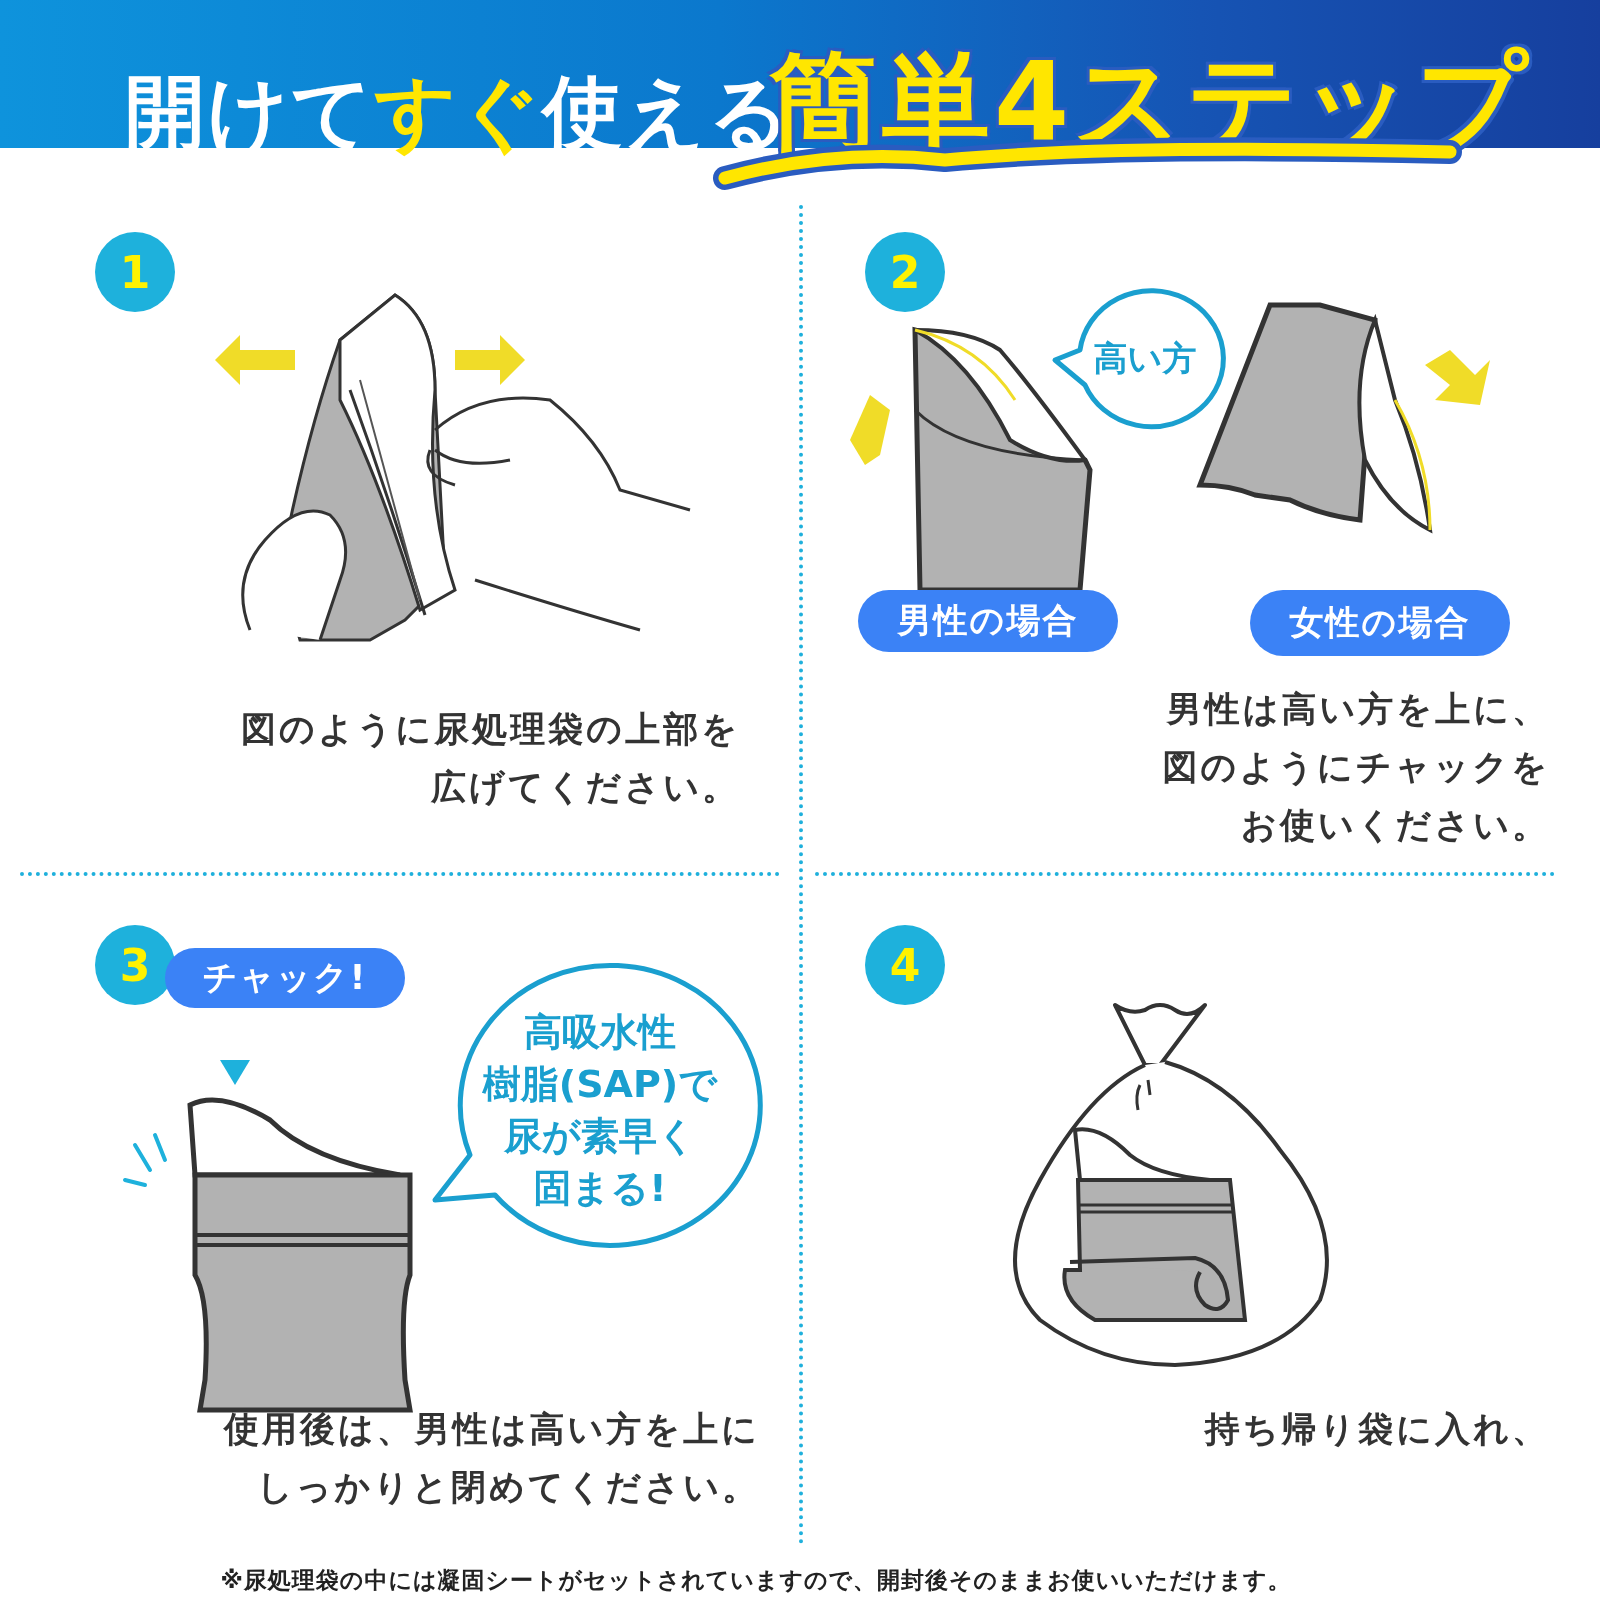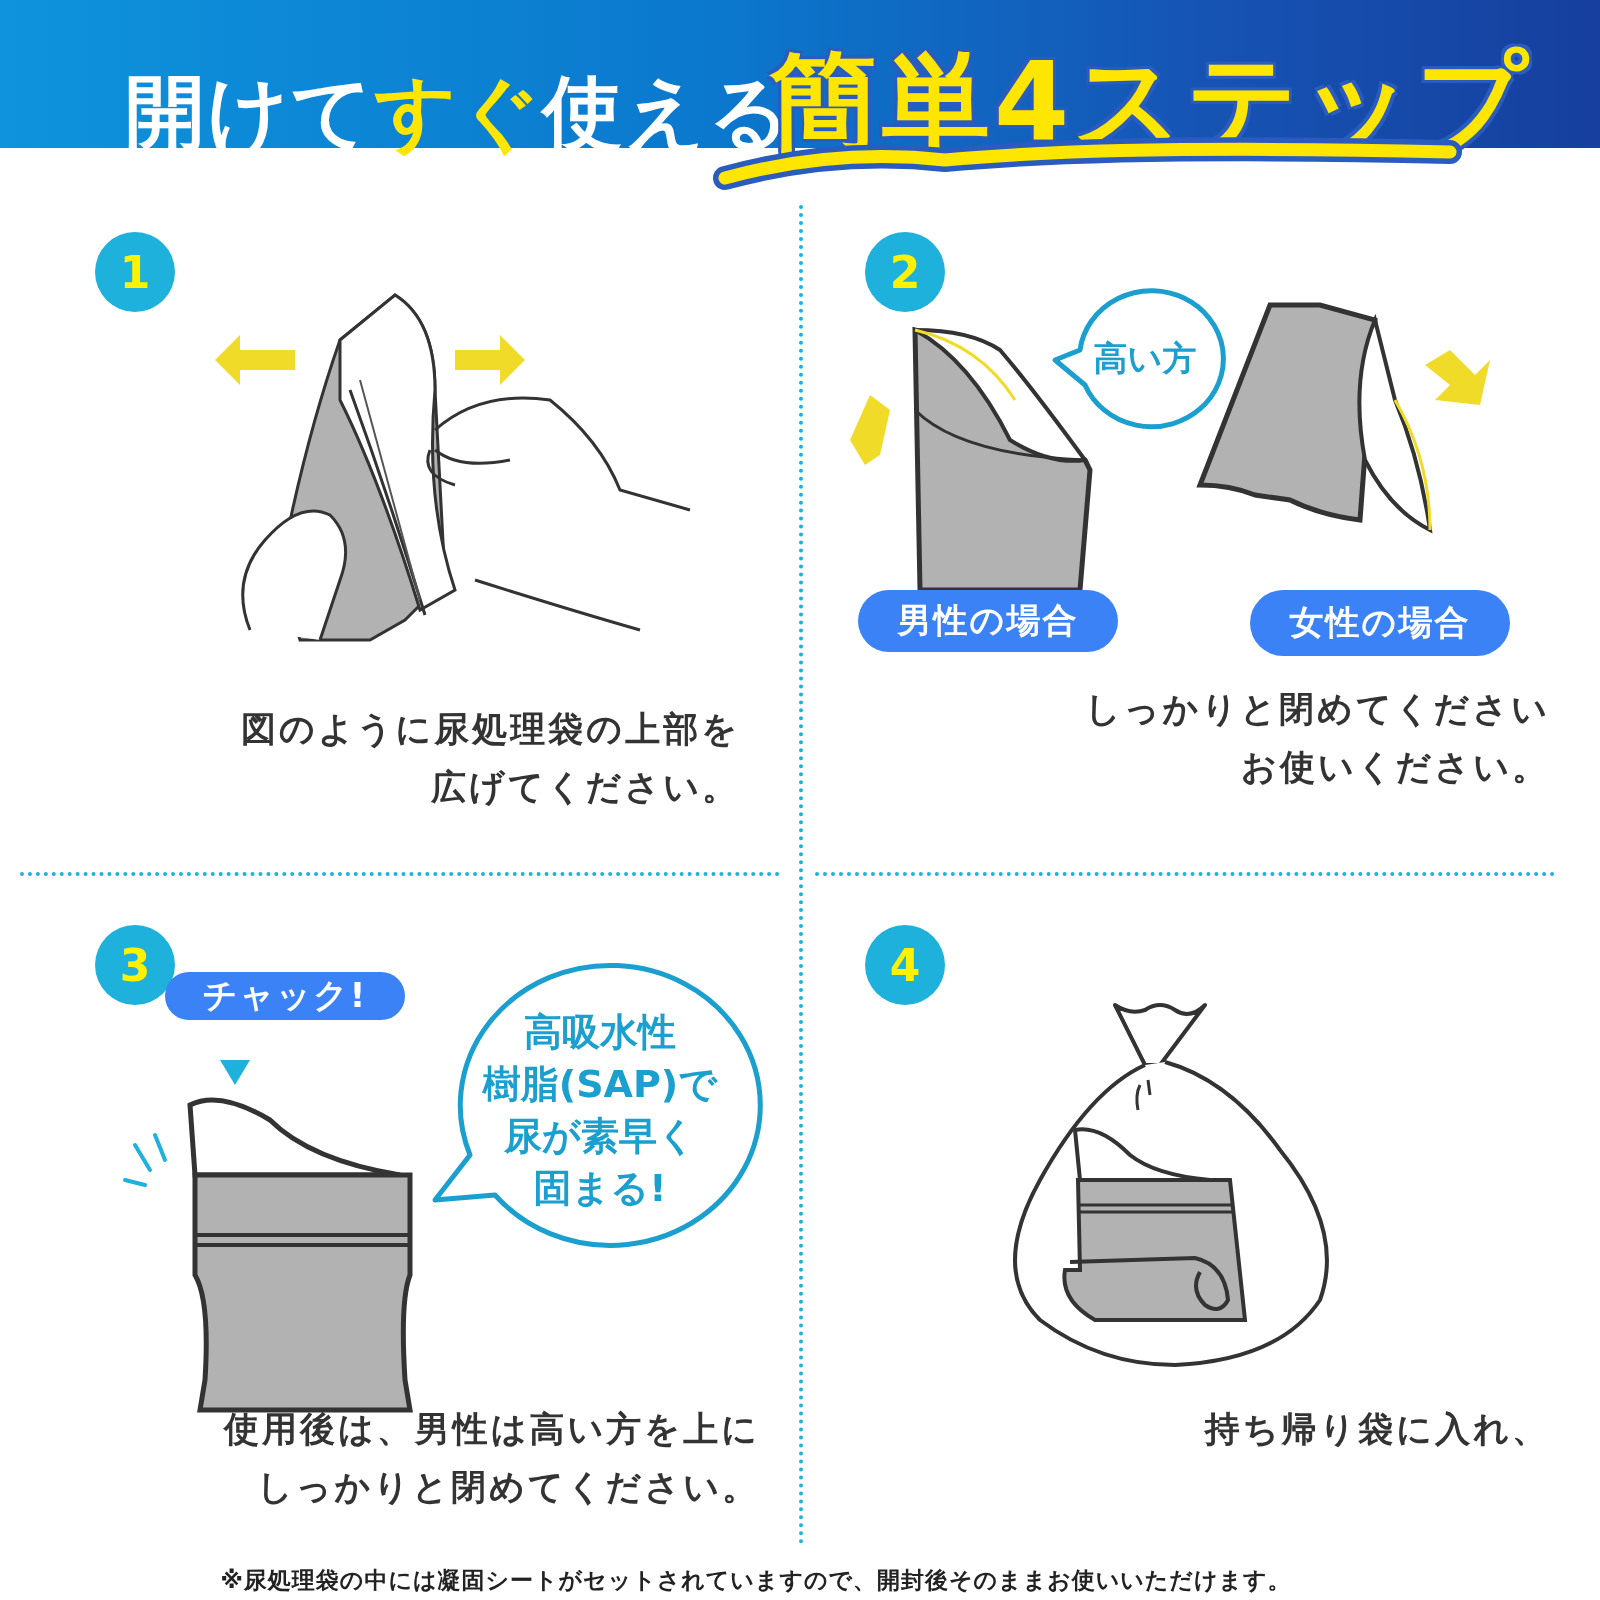--- a/index.html
+++ b/index.html
@@ -80,28 +80,29 @@
     <path d="M545,110 Q580,170 580,240" fill="none" stroke="#f0dc28" stroke-width="3"></path>
     <polygon points="600,60 625,85 640,70 630,115 585,110 600,95 575,75" fill="#f0dc28"></polygon>
   </svg>
   <svg style="left:1045px;top:280px;" width="180" height="160">
     <path d="M35,70 A72,68 0 1 1 40,105 L10,80 Z" fill="#fff" stroke="#1a9fcf" stroke-width="5" stroke-linejoin="round"></path>
     <text x="100" y="90" text-anchor="middle" font-size="34" class="blue-text">高い方</text>
   </svg>
   <div class="pill" style="left:858px;top:590px;width:260px;height:62px;">男性の場合</div>
   <div class="pill" style="left:1250px;top:590px;width:260px;height:66px;">女性の場合</div>
   <div class="caption" style="left:820px;width:730px;top:680px;">
-    <div>しっかりと閉めてください</div>
+    <div>男性は高い方を上に、</div>
+    <div>図のようにチャックを</div>
     <div>お使いください。</div>
   </div>
 </div>
 
 <div>
   <div class="step-num" style="left:95px;top:925px;">3</div>
-  <div class="pill" style="left:165px;top:972px;width:240px;height:48px;">チャック!</div>
+  <div class="pill" style="left:165px;top:948px;width:240px;height:60px;">チャック!</div>
   <svg style="left:120px;top:1060px;" width="320" height="350">
     <polygon points="100,0 130,0 115,25" fill="#1eb1dc"></polygon>
     <line x1="35" y1="75" x2="45" y2="100" stroke="#1eb1dc" stroke-width="4" stroke-linecap="round"></line>
     <line x1="15" y1="85" x2="30" y2="110" stroke="#1eb1dc" stroke-width="4" stroke-linecap="round"></line>
     <line x1="5" y1="120" x2="25" y2="125" stroke="#1eb1dc" stroke-width="4" stroke-linecap="round"></line>
     <path d="M70,45 Q100,30 150,60 Q190,100 280,115 L75,115 Z" fill="#fff" stroke="#333" stroke-width="5"></path>
     <path d="M75,115 L290,115 L290,215 Q280,240 285,320 L290,350 L80,350 L85,320 Q90,240 75,215 Z" fill="#b2b2b2" stroke="#333" stroke-width="5"></path>
     <line x1="75" y1="175" x2="290" y2="175" stroke="#333" stroke-width="4"></line>
     <line x1="75" y1="185" x2="290" y2="185" stroke="#333" stroke-width="4"></line>
   </svg>

